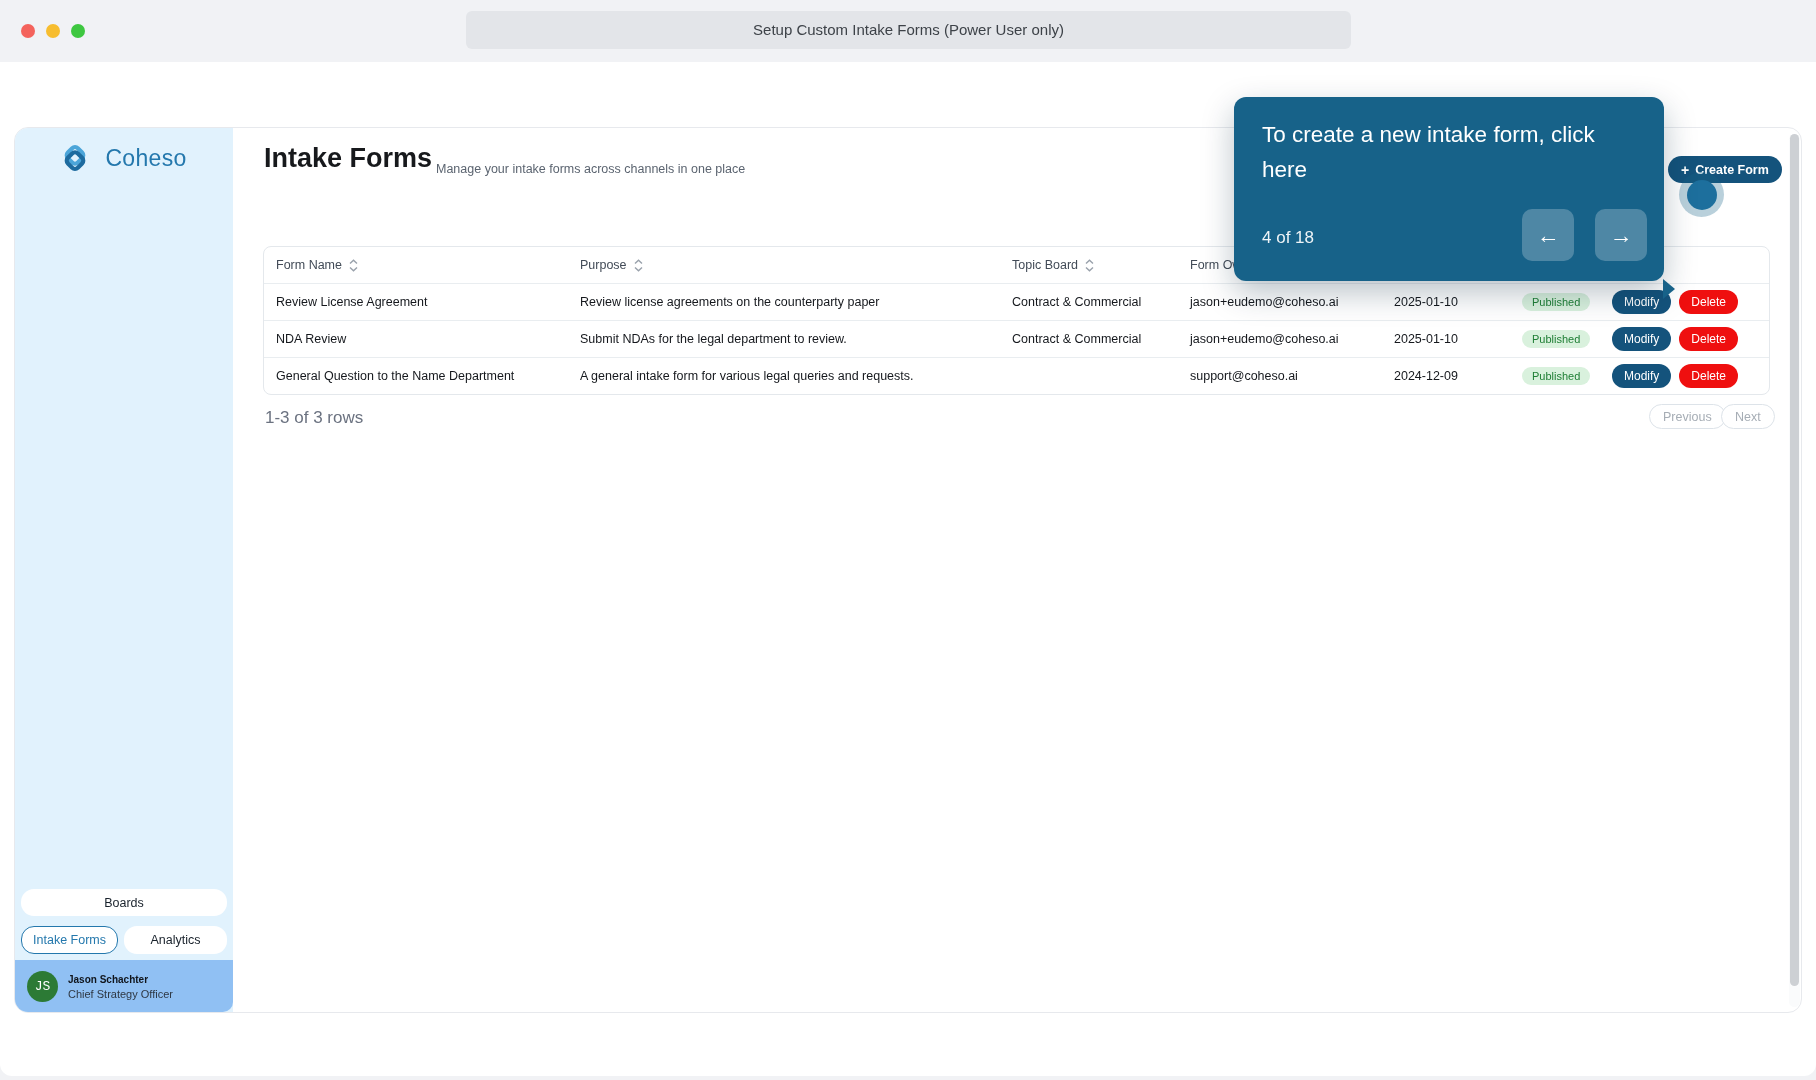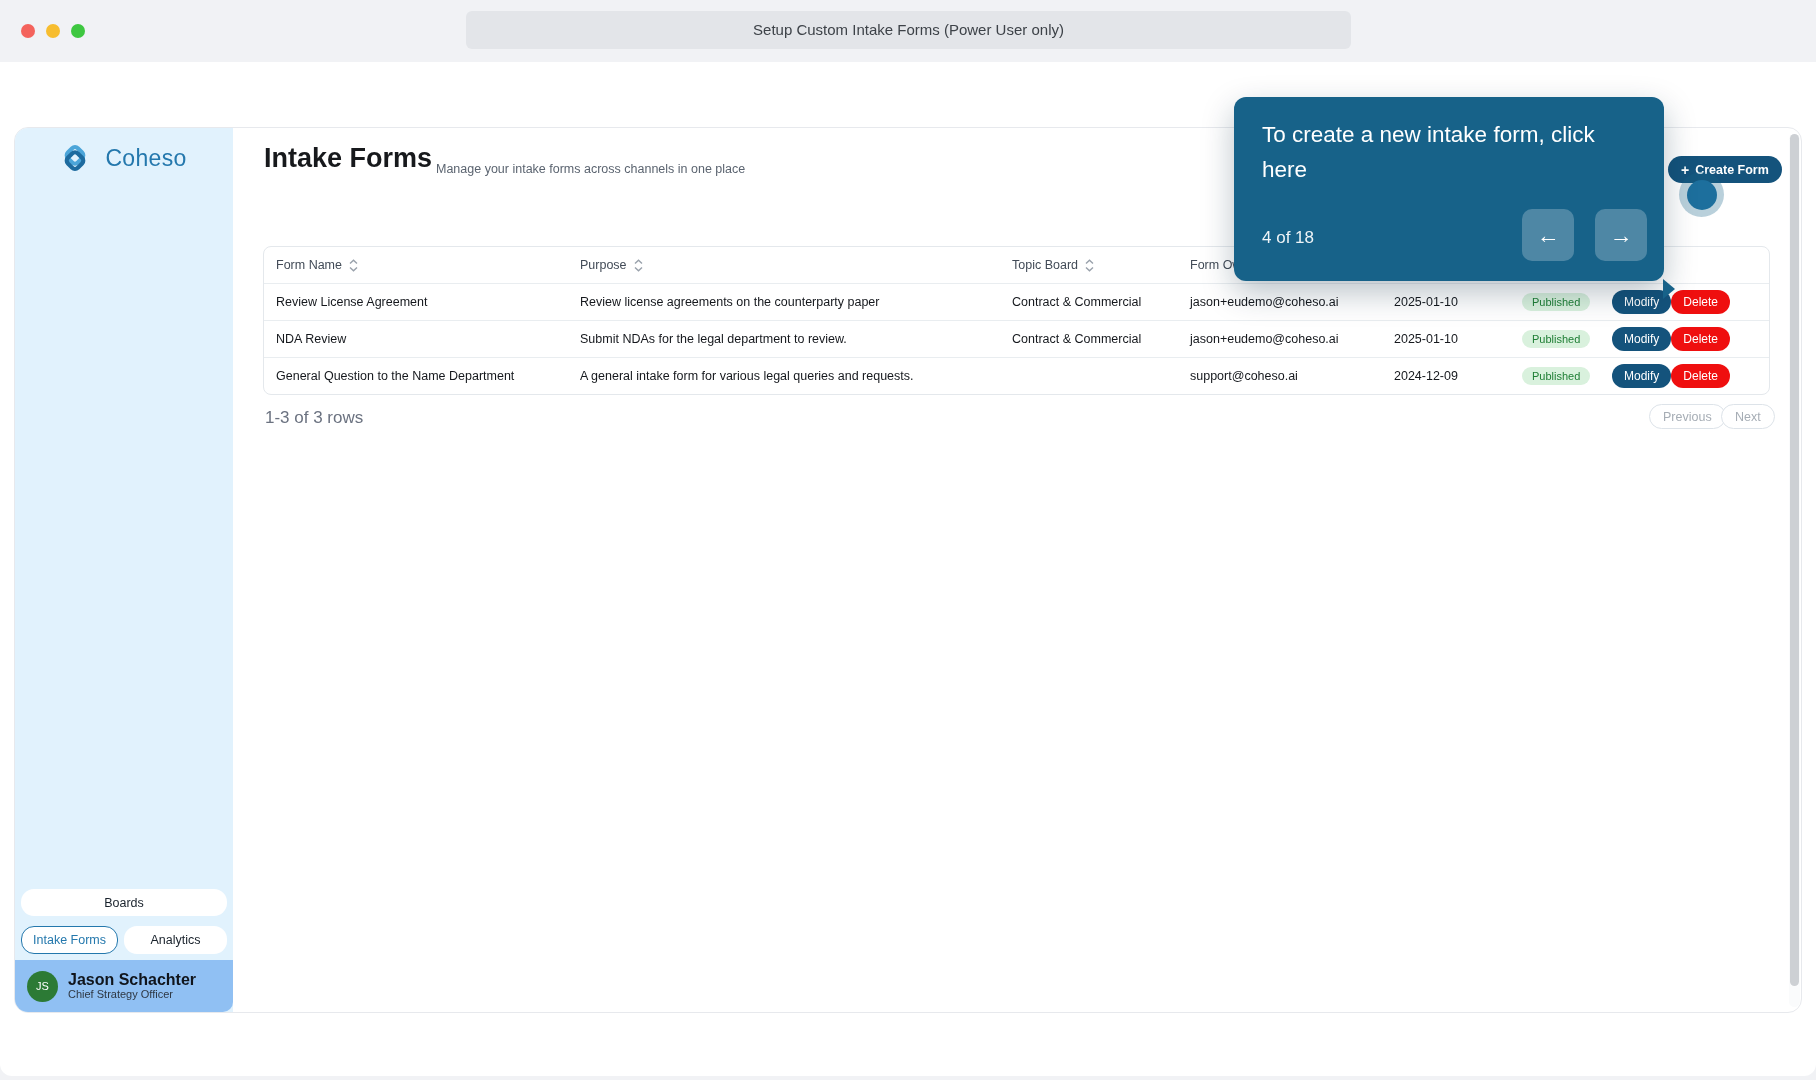--- a/index.html
+++ b/index.html
@@ -44,23 +44,23 @@
   .btn-boards { left:6px; top:761px; width:206px; height:27px; }
   .btn-intake { left:6px; top:798px; width:97px; height:28px; border:1px solid var(--brand,#2478ad); color:var(--brand,#2478ad); }
   .btn-analytics { left:109px; top:798px; width:103px; height:28px; }
   .user-panel {
     position:absolute; left:0; bottom:0; width:218px; height:52px;
     background:var(--user_panel_bg,#90c0f3); border-radius:0 0 10px 13px;
     display:flex; align-items:center; padding-left:12px; gap:10px; cursor:pointer;
   }
   .avatar {
     width:31px; height:31px; border-radius:50%; background:var(--avatar_bg,#2c7a35);
-    color:#ffffff; font-size:11px; display:flex; align-items:center; justify-content:center;
-  }
-  .user-name { font-size:16px; font-weight:700; color:#10151c; line-height:16px; }
+    color:#ffffff; font-size:13px; display:flex; align-items:center; justify-content:center;font-family:Liberation Mono, monospace;
+  }
+  .user-name { font-size:10px; font-weight:700; color:#10151c; line-height:16px; }
   .user-role { font-size:11px; color:#2e3743; line-height:13px; }
   
   .page-title { position:absolute; left:249px; top:15px; font-size:27px; font-weight:700; color:#17191c; }
   .page-subtitle { position:absolute; left:421px; top:34px; font-size:12.5px; color:#5b6470; }
   .search-input {
     position:absolute; left:248px; top:76px; width:312px; height:30px;
     border:1px solid #9fc4d8; border-radius:8px; padding:0 10px;
     font-family:inherit; font-size:12.5px; color:#1b1f26; background:#fff; outline:none;
   }
   .search-input::placeholder { color:#8e959d; }
@@ -83,21 +83,21 @@
   }
   .t-head { height:36px; }
   .t-row { height:37px; border-top:1px solid #e9edf0; }
   .repeat-contents { display:contents; }
   .th { display:flex; align-items:center; gap:6px; padding-left:12px; font-size:12.5px; color:#424b57; cursor:pointer; }
   .td { padding-left:12px; font-size:12.5px; color:#15181d; white-space:nowrap; overflow:hidden; }
   .badge {
     display:inline-block; background:var(--published_bg,#d9f1dd); color:var(--published_text,#1e7e34);
     font-size:11px; padding:3px 10px; border-radius:10px;
   }
-  .actions { display:flex; padding-left:10px; }
+  .actions { display:flex; gap:8px; padding-left:10px; }
   .btn-modify {
     background:var(--accent,#14537c); color:#fff; border:none; border-radius:12px;
     font-family:inherit; font-size:12px; height:24px; padding:0 12px; cursor:pointer;
   }
   .btn-delete {
     background:var(--danger,#ef0f0f); color:#fff; border:none; border-radius:12px;
     font-family:inherit; font-size:12px; height:24px; padding:0 12px; cursor:pointer;
   }
   .rows-range { position:absolute; left:250px; top:280px; font-size:17px; color:#6b7280; }
   .pager-btn {

